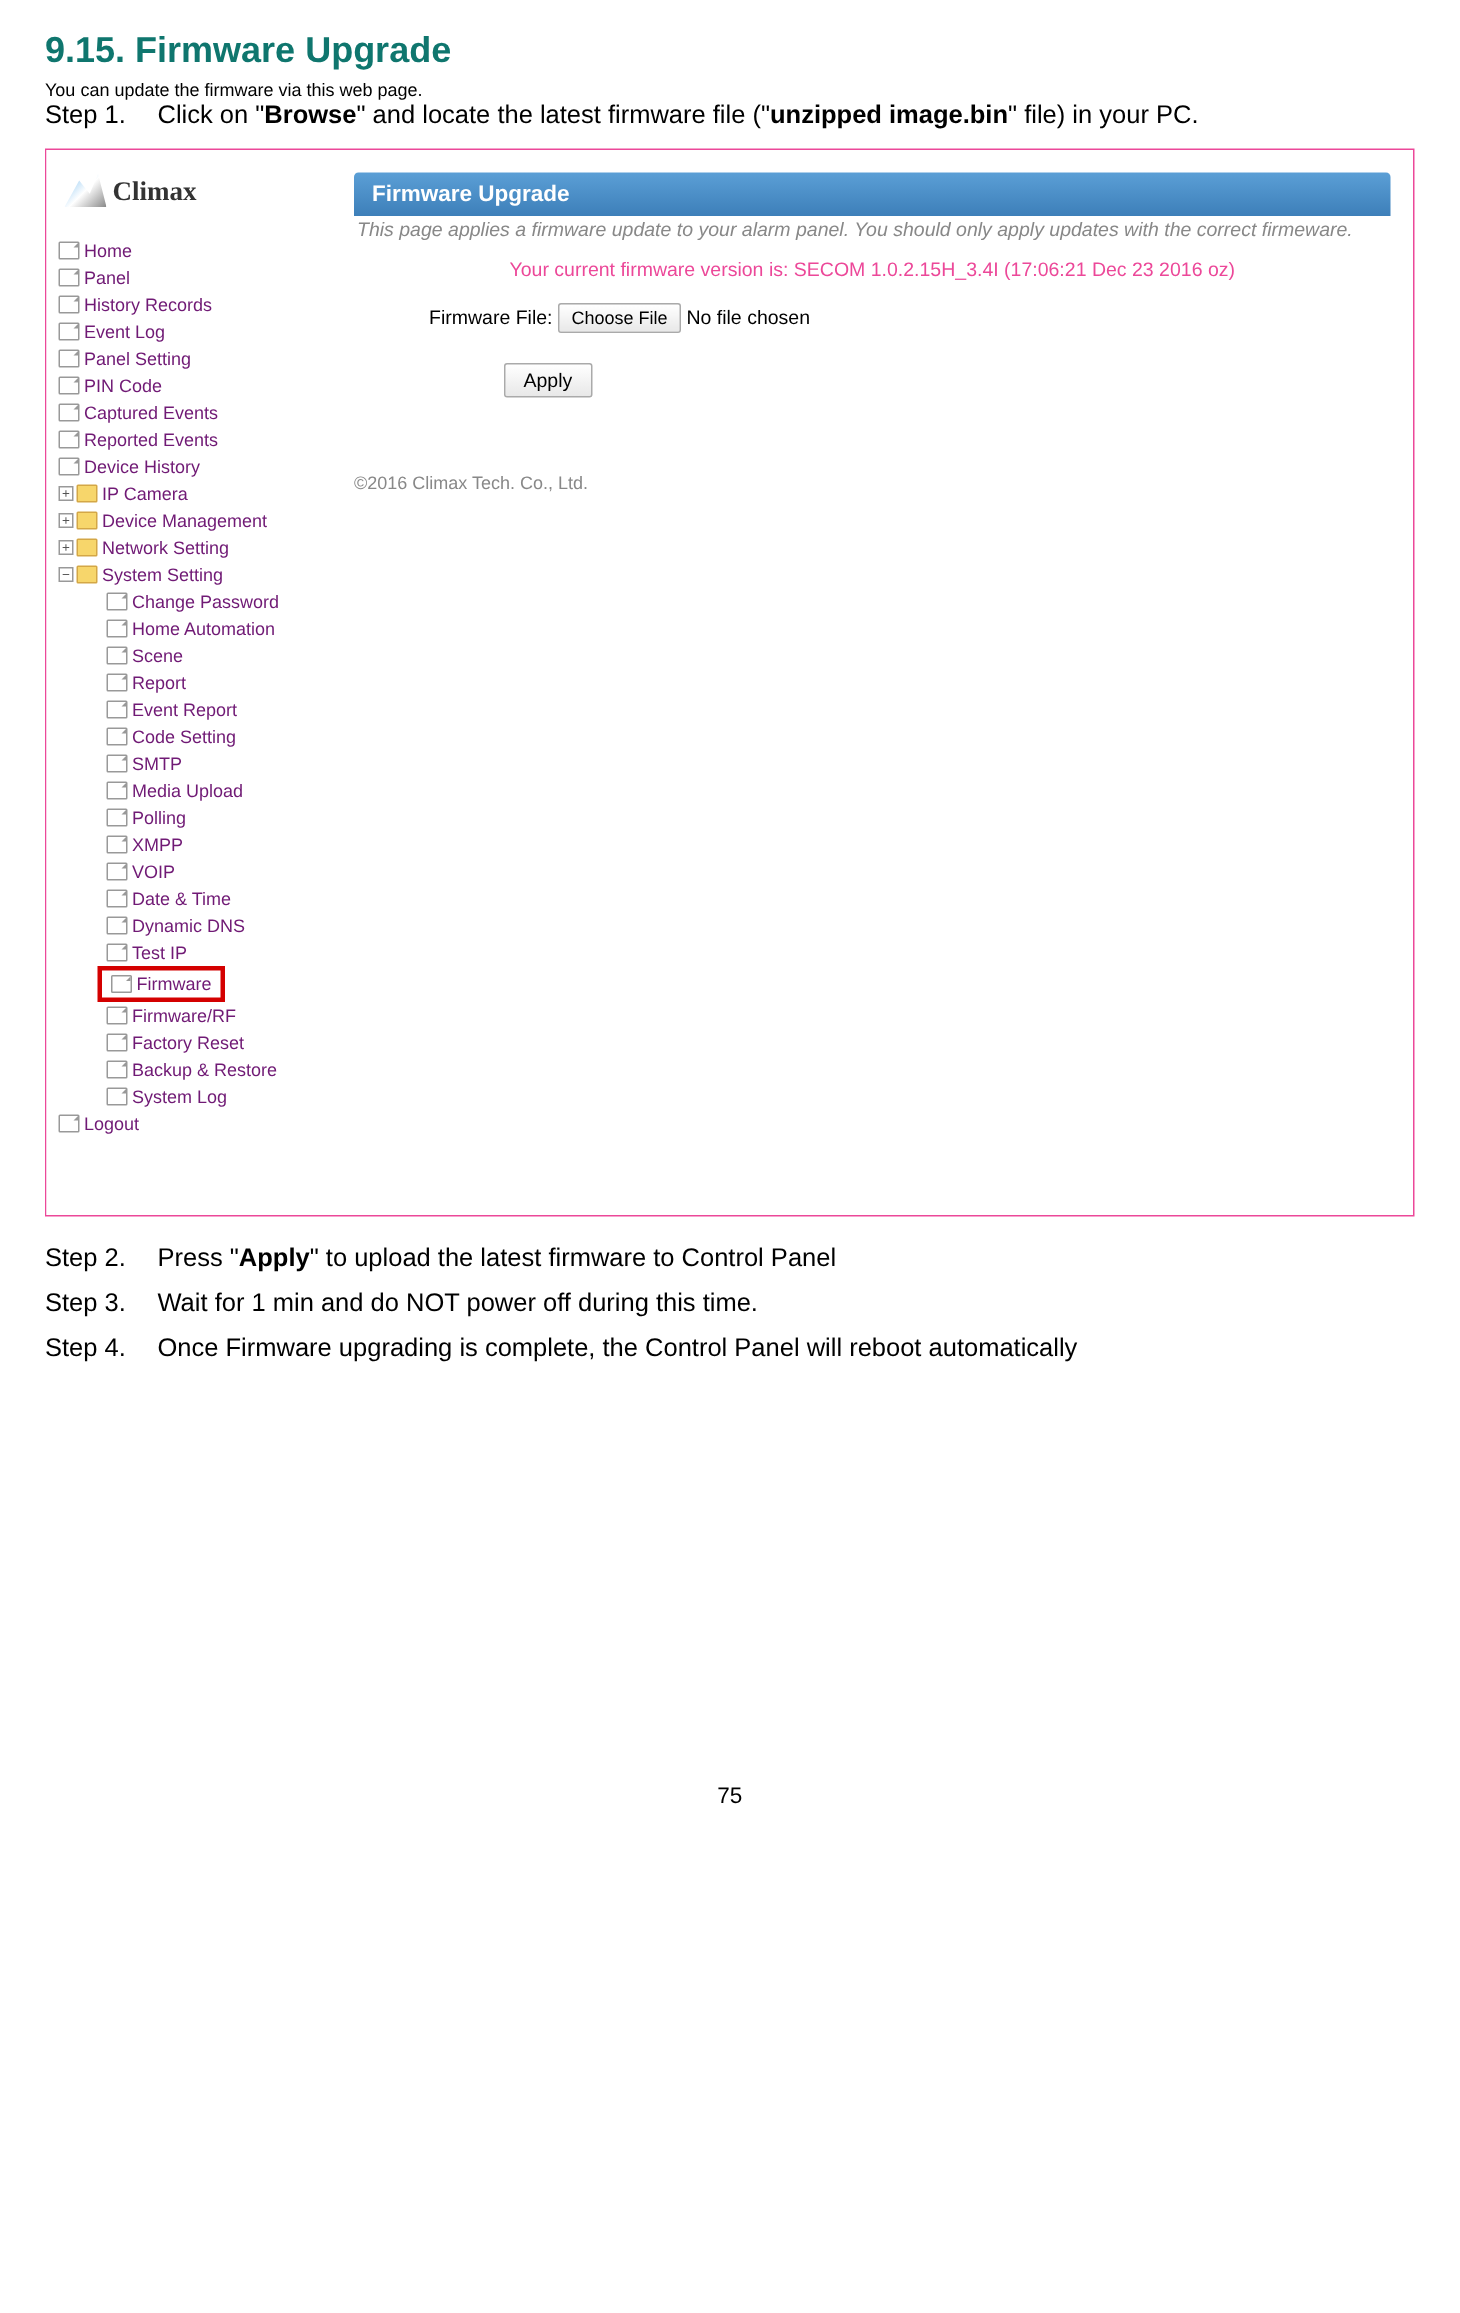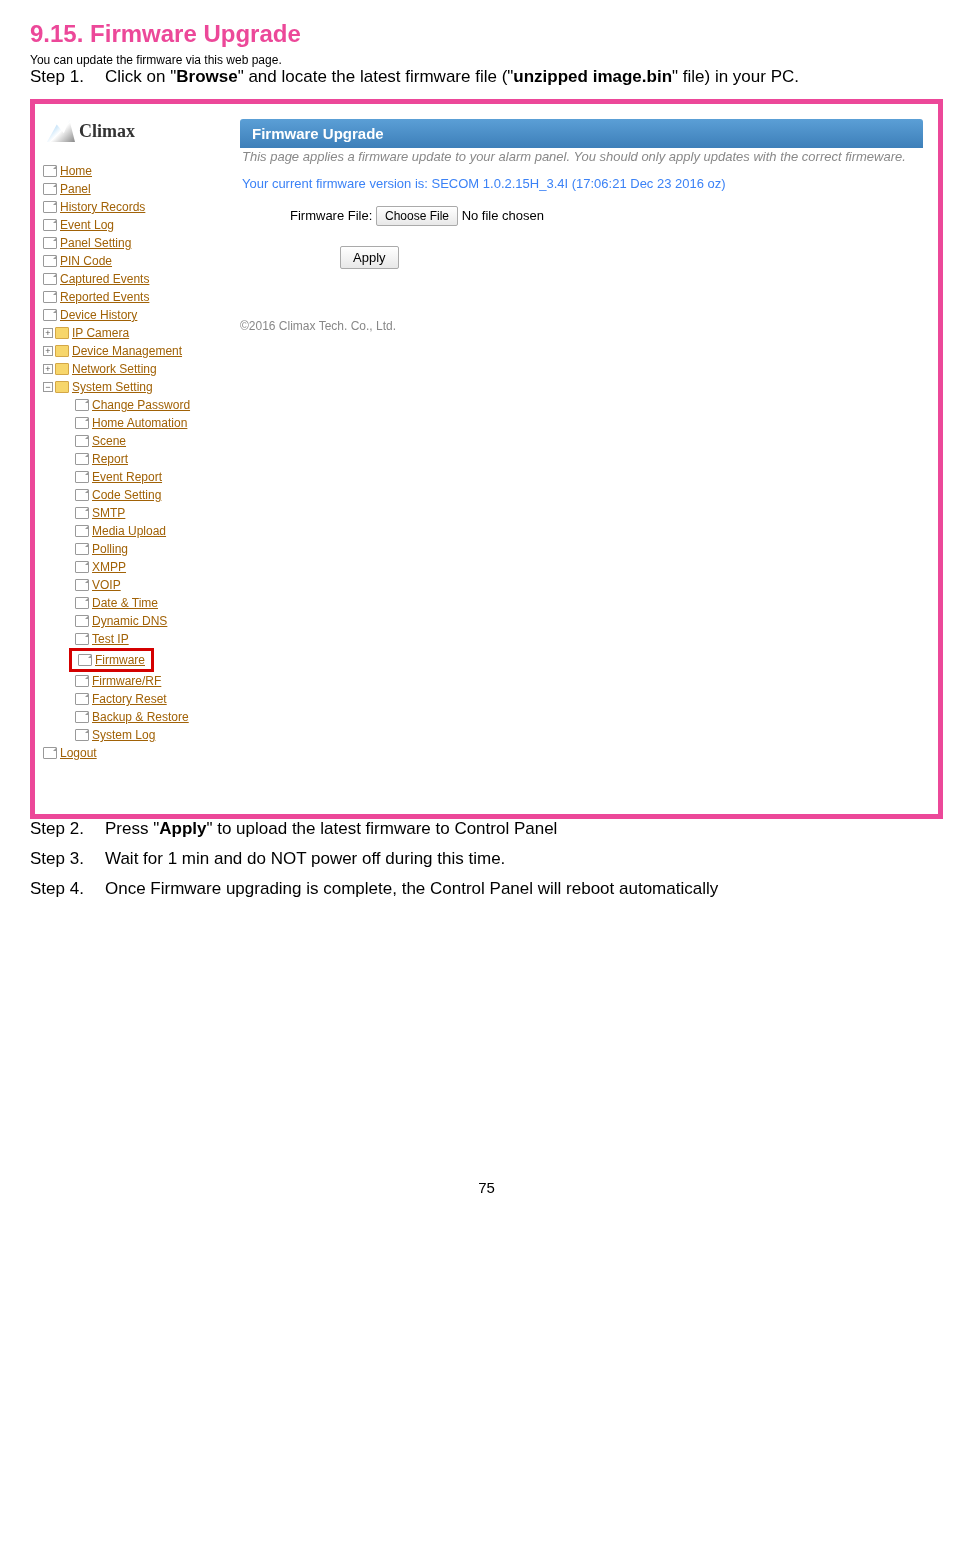--- a/index.html
+++ b/index.html
@@ -3,21 +3,21 @@
   <meta charset="utf-8">
   <style>
     * { margin: 0; padding: 0; box-sizing: border-box; }
     body {
       font-family: Arial, sans-serif;
       background: #fff;
       padding: 20px 30px;
       width: 973px;
     }
     .section-title {
-      color: #ec4899;
+      color: #0f766e;
       font-size: 24px;
       font-weight: bold;
       margin-bottom: 5px;
     }
     .section-desc {
       font-size: 12px;
     }
     .step {
       display: flex;
       margin-bottom: 10px;
@@ -26,22 +26,22 @@
     .step-label {
       font-weight: normal;
       min-width: 75px;
     }
     .step-text {
       text-align: justify;
       flex: 1;
     }
     .step-text b { font-weight: bold; }
     .screenshot-box {
-      border: 5px solid #ec4899;
-      margin: 12px 0 0 0;
+      border: 1px solid #ec4899;
+      margin: 12px 0 18px 0;
       padding: 0;
       background: #fff;
     }
     .screenshot-inner {
       display: flex;
       height: 710px;
     }
     .sidebar {
       width: 185px;
       background: #fff;
@@ -111,22 +111,21 @@
       border: 1px solid #999;
       display: inline-flex;
       align-items: center;
       justify-content: center;
       font-size: 9px;
       margin-right: 2px;
       color: #555;
       background: #fff;
     }
     .tree-text {
-      text-decoration: underline;
-      color: #a16207;
+      color: #701a75;
     }
     .firmware-highlight {
       border: 3px solid #d40000;
       display: inline-block;
       padding: 0 6px 0 0;
       margin-left: 30px;
     }
     .firmware-highlight .tree-item { padding-left: 6px; }
     .content-area {
       flex: 1;
@@ -141,23 +140,24 @@
       border-radius: 3px 3px 0 0;
     }
     .content-desc {
       color: #888;
       font-size: 13px;
       padding: 0 2px;
       line-height: 1.4;
       font-style: italic;
     }
     .content-text {
-      color: #3b82f6;
+      color: #ec4899;
       font-size: 13px;
       padding: 10px 2px 5px 2px;
+      text-align: center;
     }
     .file-row {
       padding: 10px 50px;
       font-size: 13px;
     }
     .choose-btn {
       display: inline-block;
       border: 1px solid #aaa;
       background: linear-gradient(#fff, #e8e8e8);
       padding: 2px 8px;

